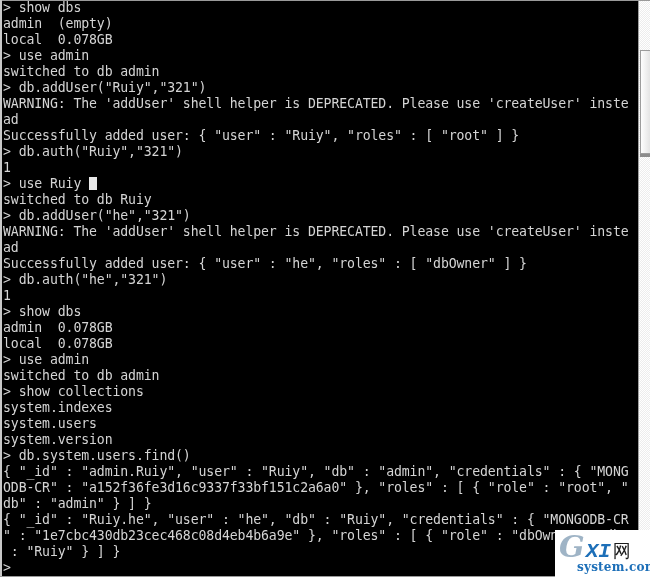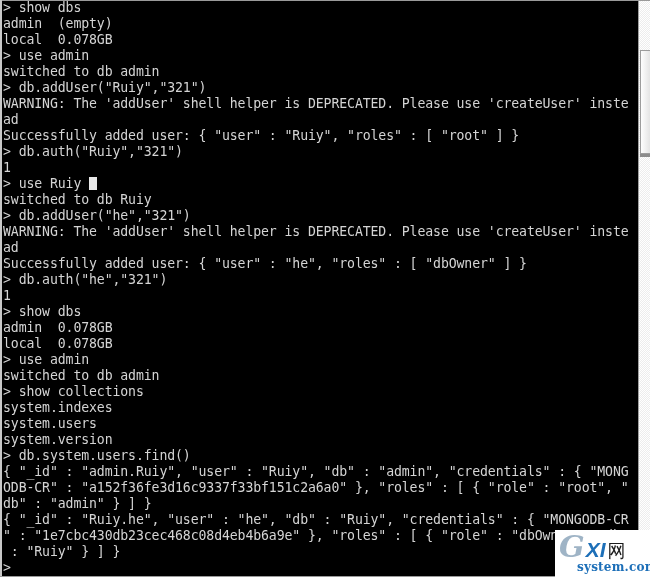--- a/index.html
+++ b/index.html
@@ -135,21 +135,21 @@
   }
   #wm-g {
     font-family: "DejaVu Serif", "Liberation Serif", serif;
     font-size: 30px;
     font-weight: bold;
     font-style: italic;
     color: #9fb4c6;
     line-height: 30px;
   }
   #wm-xi {
-    font-family: Liberation Sans, sans-serif;
+    font-family: Liberation Mono, monospace;
     font-size: 21px;
     font-weight: bold;
     font-style: italic;
     color: #1d6fb8;
     line-height: 21px;
     margin-left: 1px;
   }
   #wm-wang {
     font-family: "DejaVu Sans", "Liberation Sans", sans-serif;
     font-size: 18px;

